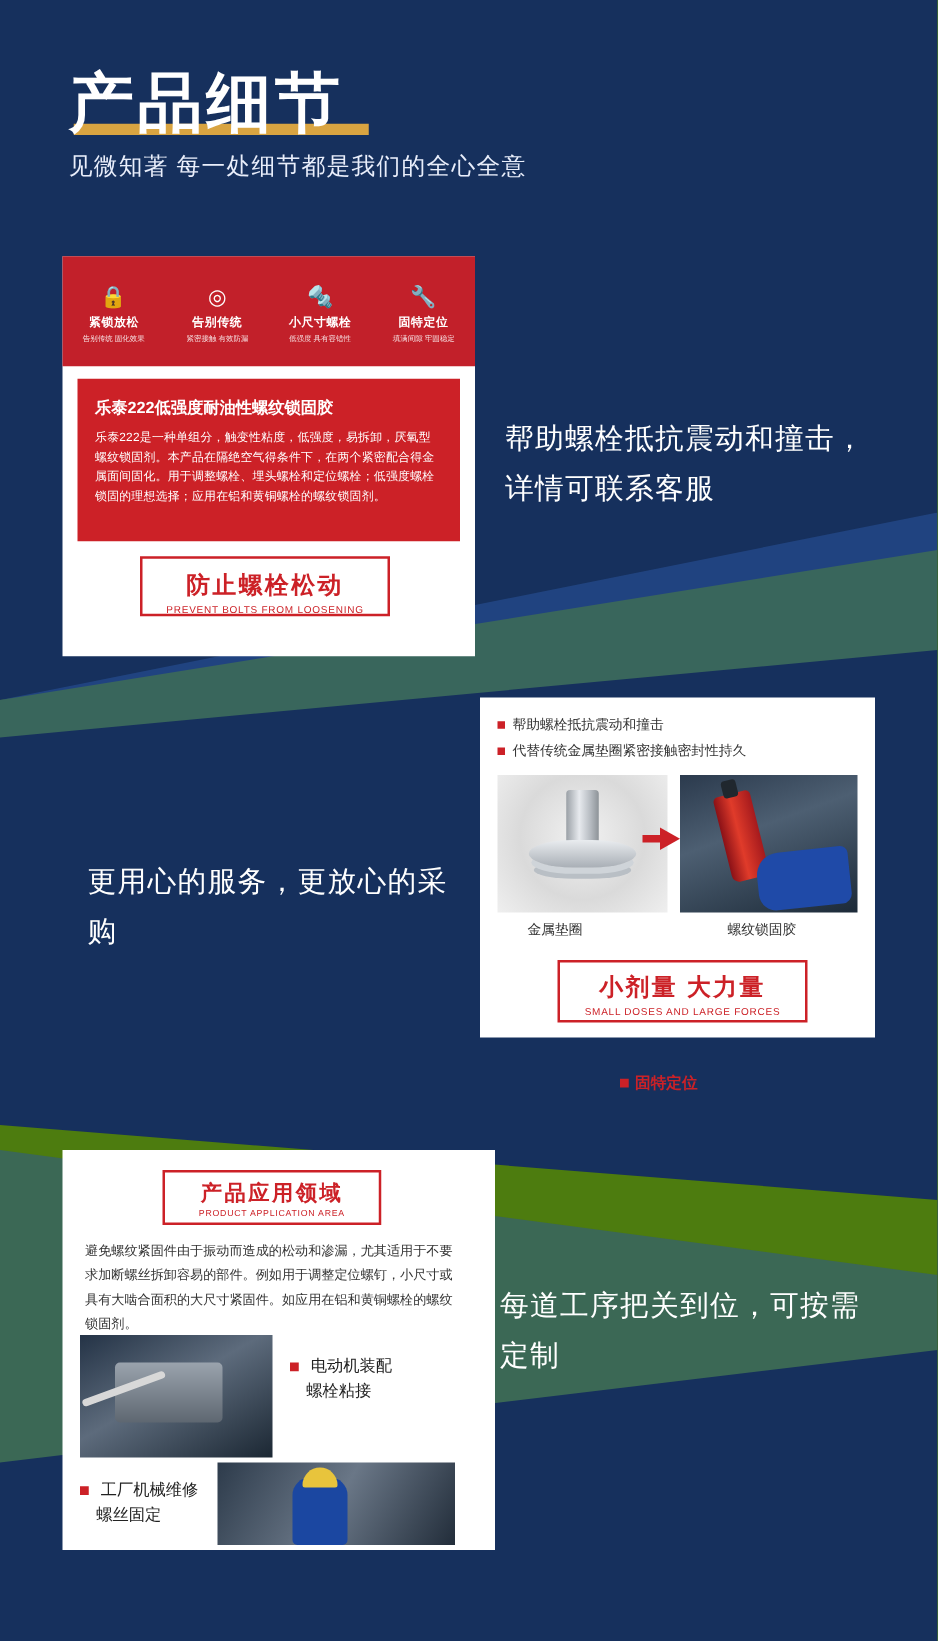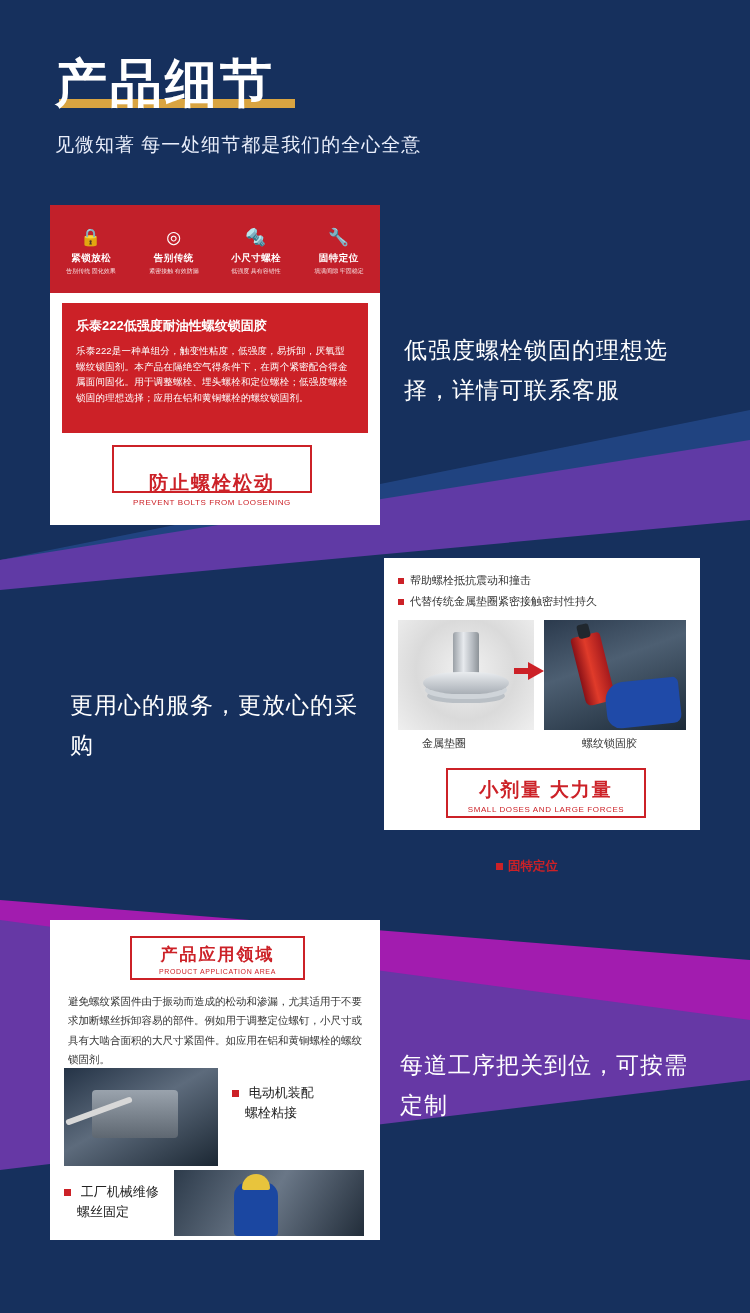--- a/index.html
+++ b/index.html
@@ -11,21 +11,21 @@
     height: 1313px;
     font-family: "Liberation Sans", sans-serif;
     background: #1e3f7a;
     position: relative;
     overflow: hidden;
   }
   .page {
     position: absolute;
     inset: 0;
     background: linear-gradient(180deg, #1f4384 0%, #1a3straight 0%, #203f78 100%);
-    background-color: #a21caf;
+    background-color: #4d7c0f;
     overflow: hidden;
   }
   
   .deco {
     position: absolute;
     pointer-events: none;
   }
   .deco-a {
     left: 0; top: 0; width: 750px; height: 560px;
     background: #16305d;
@@ -74,21 +74,21 @@
   .title-underline {
     position: absolute;
     left: 4px;
     bottom: 4px;
     width: 236px;
     height: 9px;
     background: #d9a441;
     z-index: -1;
   }
   .subtitle {
-    margin-top: 20px;
+    margin-top: 8px;
     font-size: 19px;
     color: #e9eefb;
     letter-spacing: 1px;
   }
 
   
   .block {
     position: absolute;
     background: #fff;
     z-index: 4;
@@ -156,35 +156,35 @@
     background: #fff;
     border: 2px solid #cc2127;
     box-sizing: border-box;
     text-align: center;
     color: #cc2127;
   }
   .badge-red .bt { font-size: 19px; font-weight: bold; letter-spacing: 2px; }
   .badge-red .bs { font-size: 8px; letter-spacing: .6px; margin-top: 2px; }
   .b1 .badge-red {
     left: 62px; top: 240px; width: 200px; height: 48px;
-    padding-top: 23px;
+    padding-top: 8px;
   }
 
   
   .side-text {
     position: absolute;
     color: #ffffff;
     font-size: 23px;
     line-height: 1.75;
     letter-spacing: 1px;
     z-index: 6;
   }
   .t1 { left: 404px; top: 330px; width: 300px; }
   .t2 { left: 70px; top: 685px; width: 300px; }
-  .t3 { left: 400px; top: 1045px; width: 300px; }
+  .t3 { left: 400px; top: 1024px; width: 300px; }
 
   
   .b2 { left: 384px; top: 558px; width: 316px; height: 272px; }
   .bullets {
     position: absolute;
     left: 14px; top: 12px;
     color: #333;
     font-size: 11px;
     line-height: 1.9;
   }
@@ -285,21 +285,21 @@
     color: #cc2127;
     font-weight: bold;
   }
   .foot-mark::before {
     content:"";
     display:inline-block;
     width:7px;height:7px;background:#cc2127;margin-right:5px;vertical-align:middle;
   }
 
   
-  .b3 { left: 50px; top: 920px; width: 330px; height: 320px; }
+  .b3 { left: 50px; top: 920px; width: 330px; height: 320px; padding-left: 16px; }
   .b3 .badge-red {
     left: 80px; top: 16px; width: 175px; height: 44px; padding-top: 5px;
   }
   .b3 .badge-red .bt { font-size: 17px; }
   .b3 .badge-red .bs { font-size: 7px; }
   .para {
     position: absolute;
     left: 18px; top: 72px;
     width: 296px;
     font-size: 10.5px;
@@ -407,21 +407,21 @@
       <h3>乐泰222低强度耐油性螺纹锁固胶</h3>
       <p>乐泰222是一种单组分，触变性粘度，低强度，易拆卸，厌氧型螺纹锁固剂。本产品在隔绝空气得条件下，在两个紧密配合得金属面间固化。用于调整螺栓、埋头螺栓和定位螺栓；低强度螺栓锁固的理想选择；应用在铝和黄铜螺栓的螺纹锁固剂。</p>
     </div>
 
     <div class="badge-red">
       <div class="bt">防止螺栓松动</div>
       <div class="bs">PREVENT BOLTS FROM LOOSENING</div>
     </div>
   </div>
 
-  <div class="side-text t1">低强度螺栓锁固的理想选择，详情可联系客服</div>
+  <div class="side-text t1">帮助螺栓抵抗震动和撞击，详情可联系客服</div>
 
   <div class="block b2">
     <div class="bullets">
       <div>帮助螺栓抵抗震动和撞击</div>
       <div>代替传统金属垫圈紧密接触密封性持久</div>
     </div>
 
     <div class="photo ph-a">
       <div class="screw"></div>
       <div class="washer"></div>

